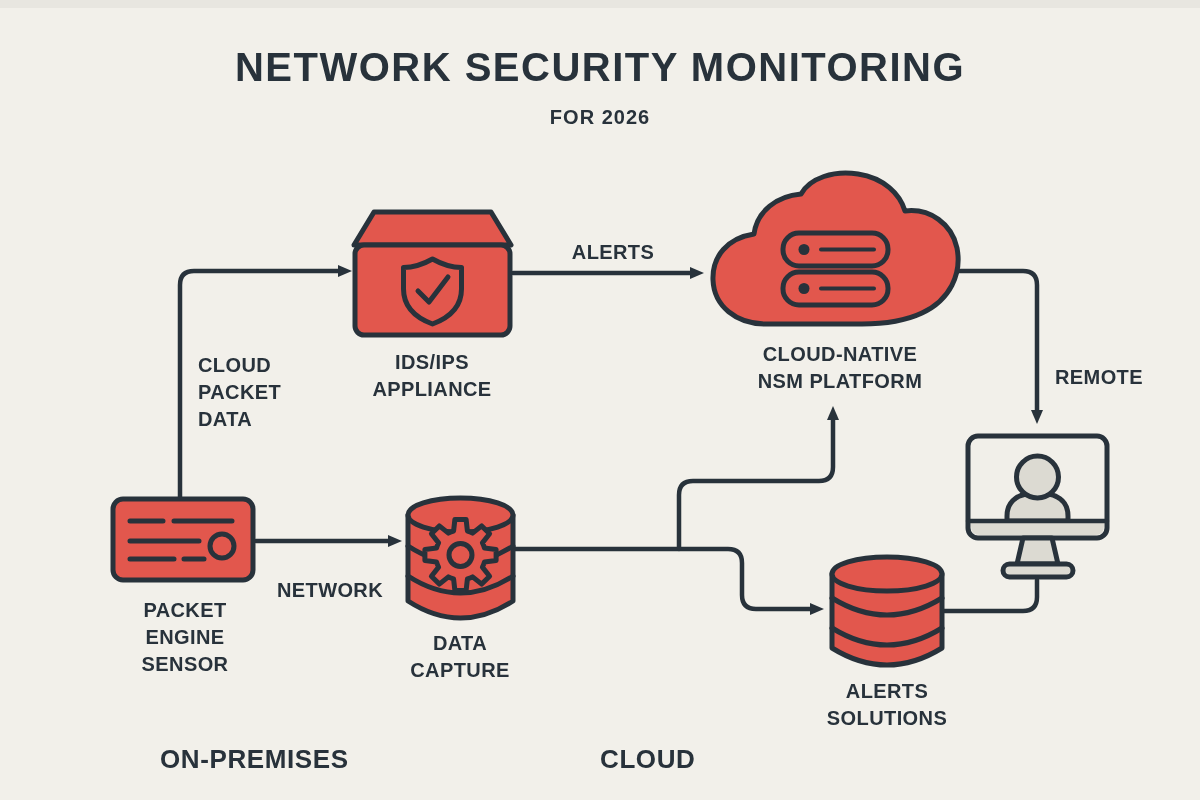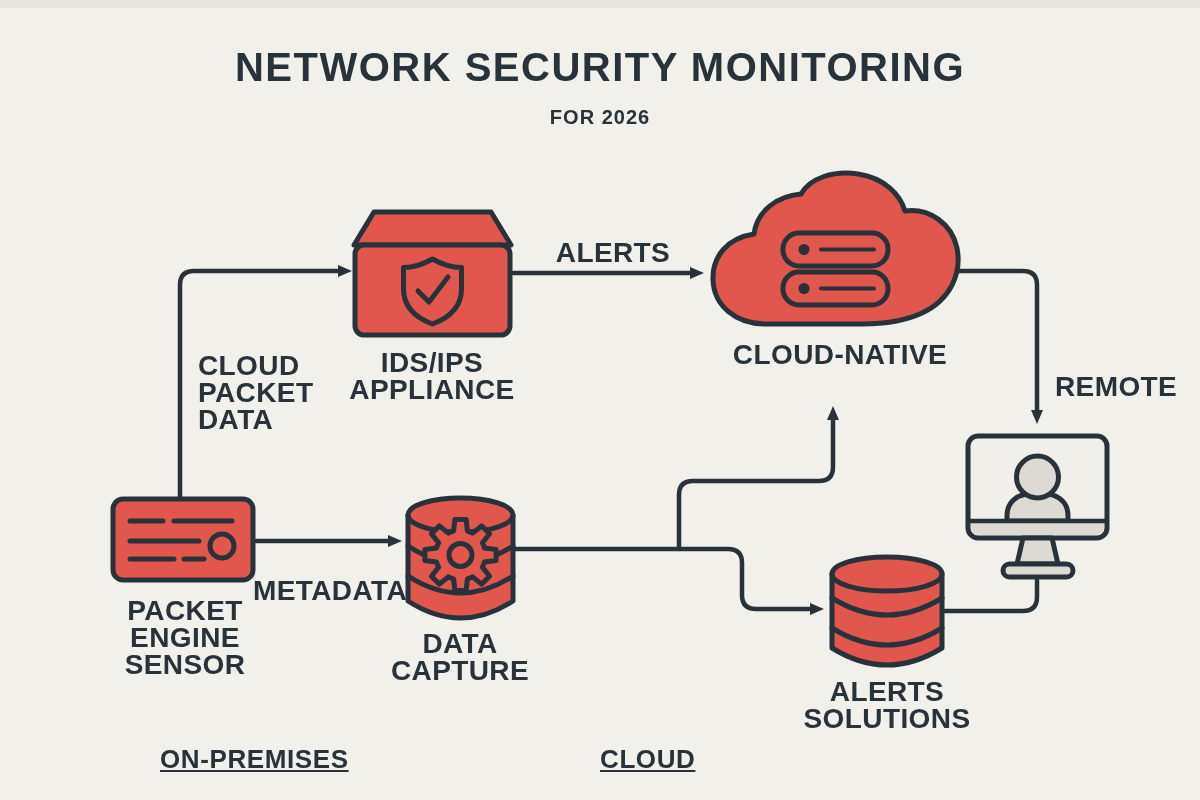--- a/index.html
+++ b/index.html
@@ -10,28 +10,28 @@
     --screen:#f1efe9;
   }
   html,body{margin:0;padding:0;background:#e8e6e0;}
   .stage{
     position:relative;width:1200px;height:800px;background:var(--bg);
     overflow:hidden;font-family:"Liberation Sans",sans-serif;margin:8px auto;
   }
   svg.layer{position:absolute;left:0;top:0;}
   .lbl{
     position:absolute;font-weight:700;color:var(--ink);
-    font-size:28px;line-height:27px;letter-spacing:.4px;white-space:nowrap;
+    font-size:20px;line-height:27px;letter-spacing:.4px;white-space:nowrap;
   }
   .lbl .ln{display:block;}
   .center{text-align:center;}
   .rightal{text-align:right;}
   .title{left:0;top:46px;width:1200px;text-align:center;font-size:40px;letter-spacing:1.5px;}
   .subtitle{left:0;top:96px;width:1200px;text-align:center;font-size:20px;letter-spacing:1px;}
-  .zone{font-size:26px;letter-spacing:.6px;text-decoration:underline;}
+  .zone{font-size:26px;letter-spacing:.6px;}
   
   .red-shape{fill:var(--red);stroke:var(--ink);stroke-width:5;stroke-linejoin:round;}
   .ink-line{fill:none;stroke:var(--ink);stroke-width:5;stroke-linecap:round;stroke-linejoin:round;}
   .conn{fill:none;stroke:var(--ink);stroke-width:4.5;stroke-linecap:round;}
   .grey-shape{fill:var(--grey);stroke:var(--ink);stroke-width:5;stroke-linejoin:round;}
 </style>
 </head>
 <body>
 
 <div class="stage">
@@ -144,31 +144,32 @@
 
   <div class="lbl center" style="left:332px;top:341px;width:200px;">
     <span class="ln">IDS/IPS</span>
     <span class="ln">APPLIANCE</span>
   </div>
 
   <div class="lbl center" style="left:513px;top:231px;width:200px;">ALERTS</div>
 
   <div class="lbl center" style="left:720px;top:333px;width:240px;">
     <span class="ln">CLOUD-NATIVE</span>
+    <span class="ln">NSM PLATFORM</span>
   </div>
 
-  <div class="lbl" style="left:1055px;top:365px;">REMOTE</div>
+  <div class="lbl" style="left:1055px;top:356px;">REMOTE</div>
 
   <div class="lbl center" style="left:85px;top:589px;width:200px;">
     <span class="ln">PACKET</span>
     <span class="ln">ENGINE</span>
     <span class="ln">SENSOR</span>
   </div>
 
-  <div class="lbl center" style="left:230px;top:569px;width:200px;">METADATA</div>
+  <div class="lbl center" style="left:230px;top:569px;width:200px;">NETWORK</div>
 
   <div class="lbl center" style="left:360px;top:622px;width:200px;">
     <span class="ln">DATA</span>
     <span class="ln">CAPTURE</span>
   </div>
 
 
   <div class="lbl center" style="left:787px;top:670px;width:200px;">
     <span class="ln">ALERTS</span>
     <span class="ln">SOLUTIONS</span>

